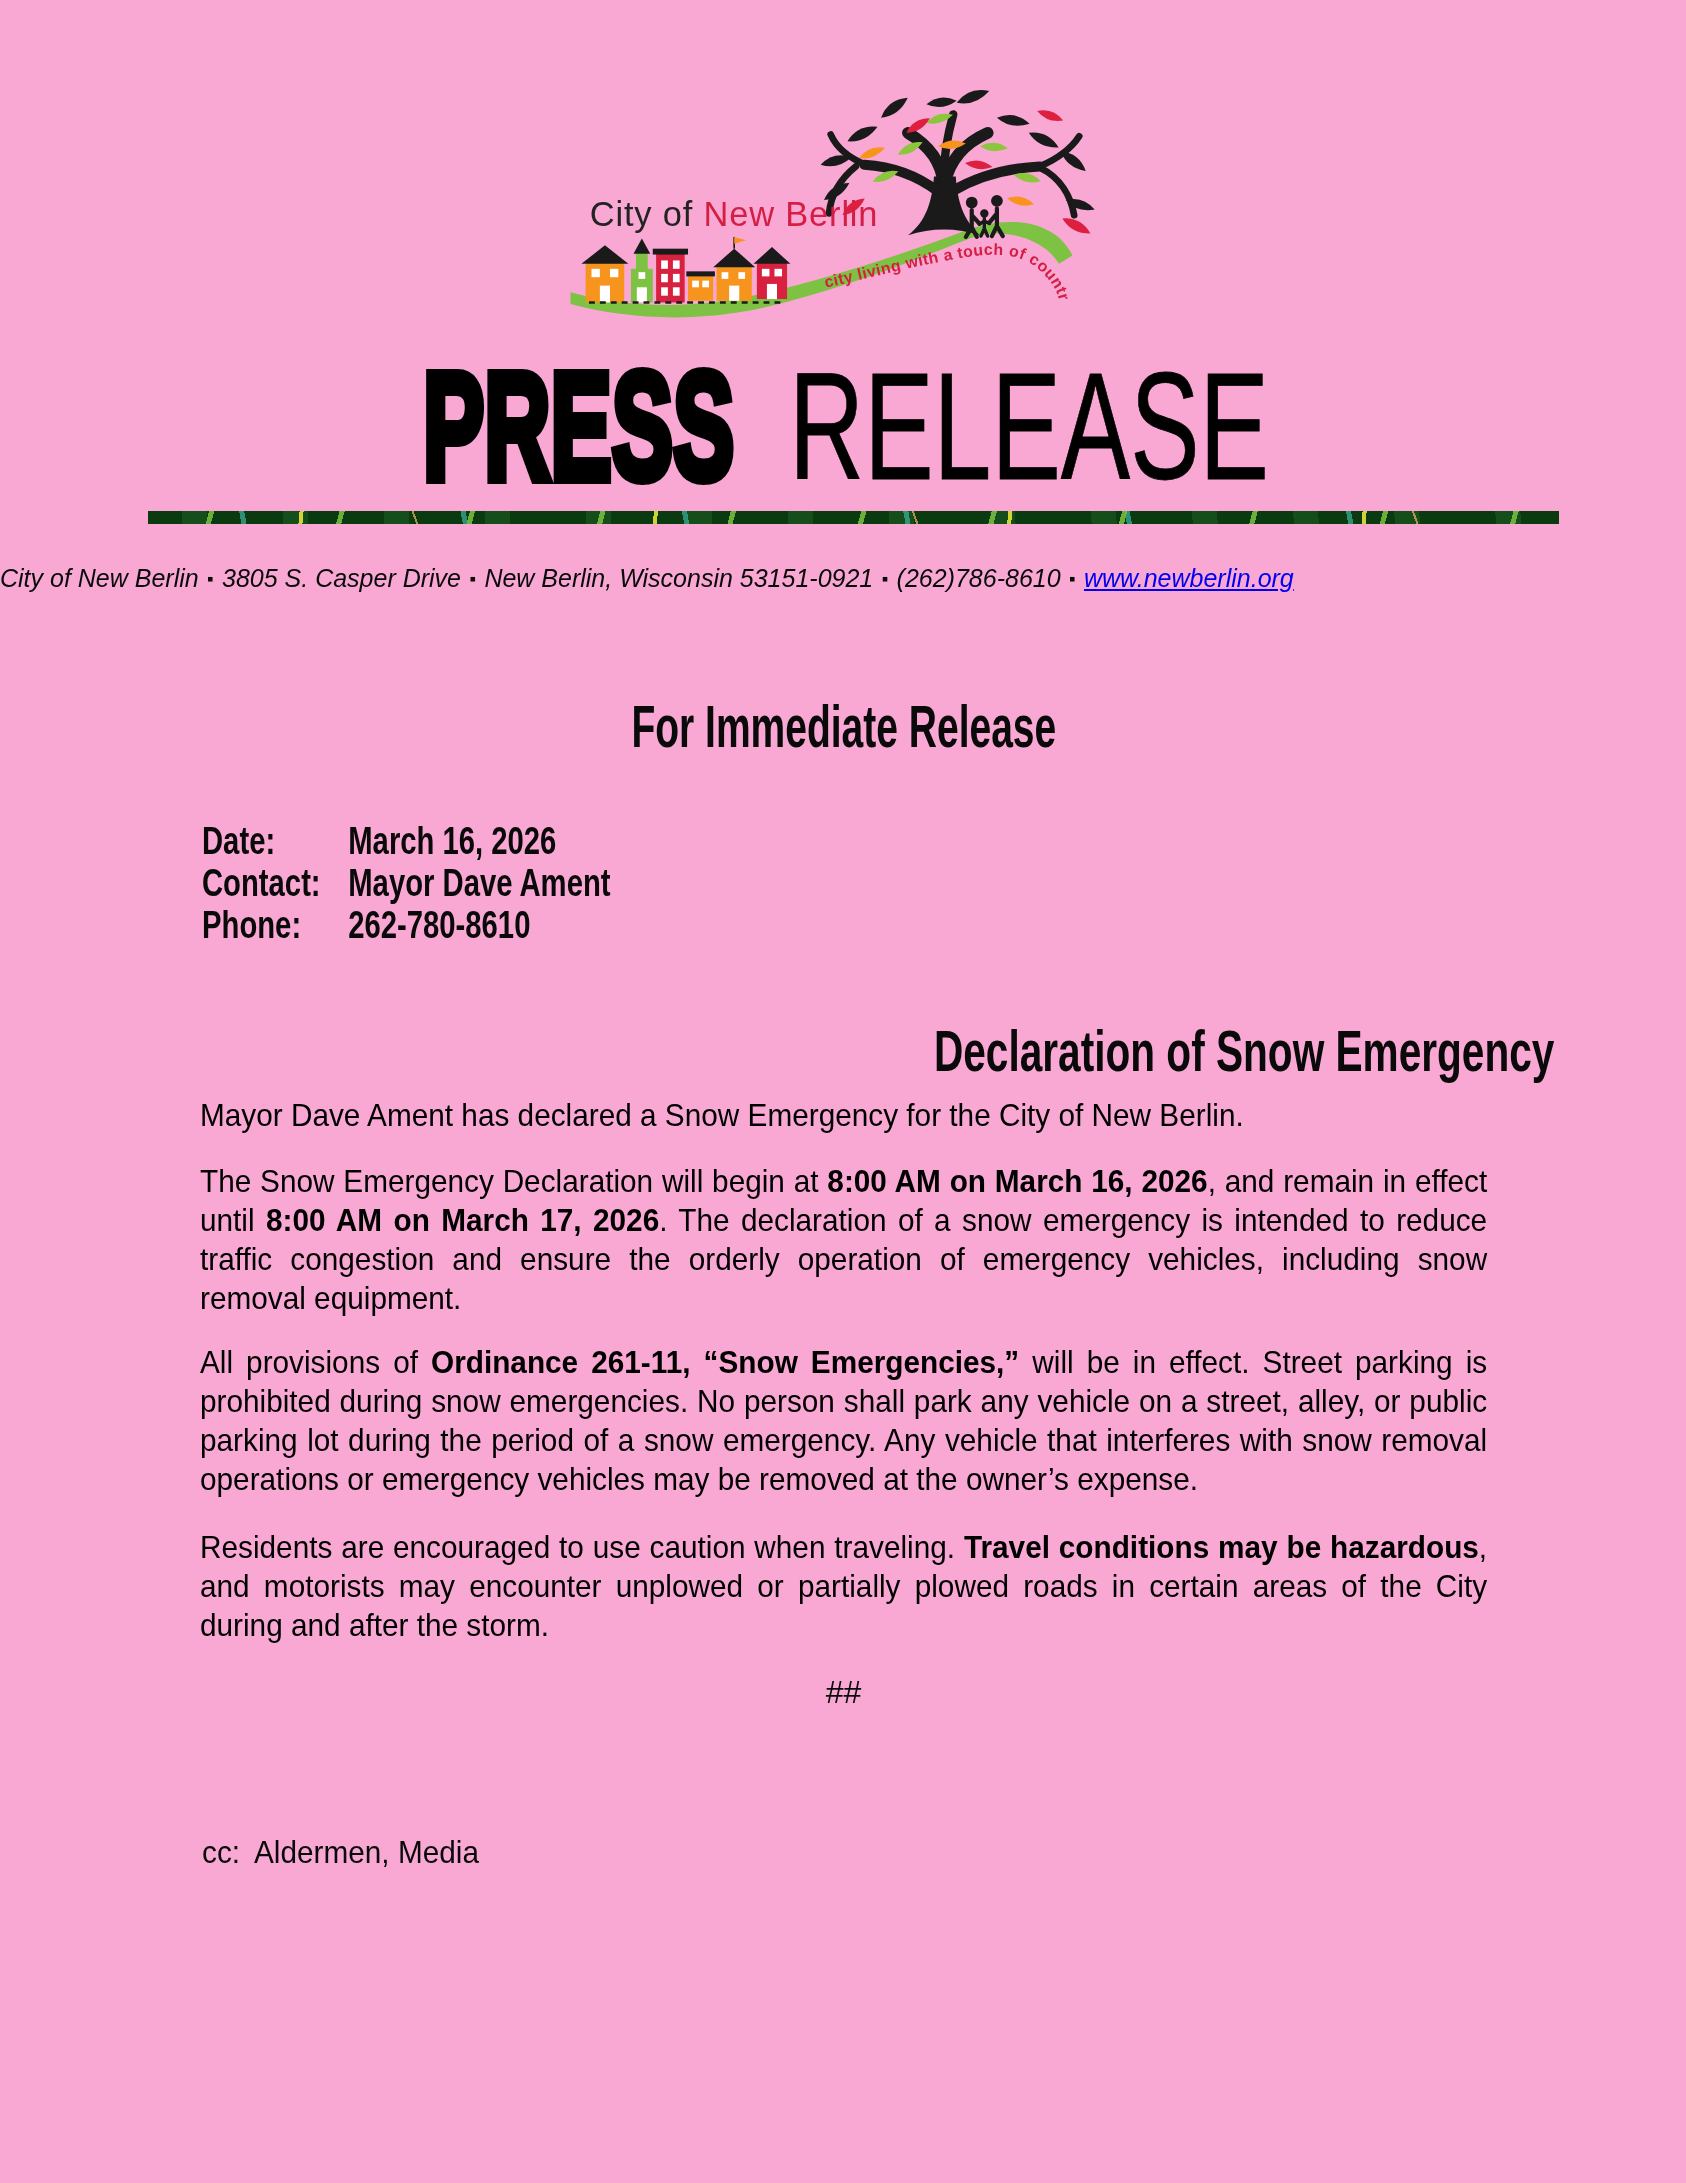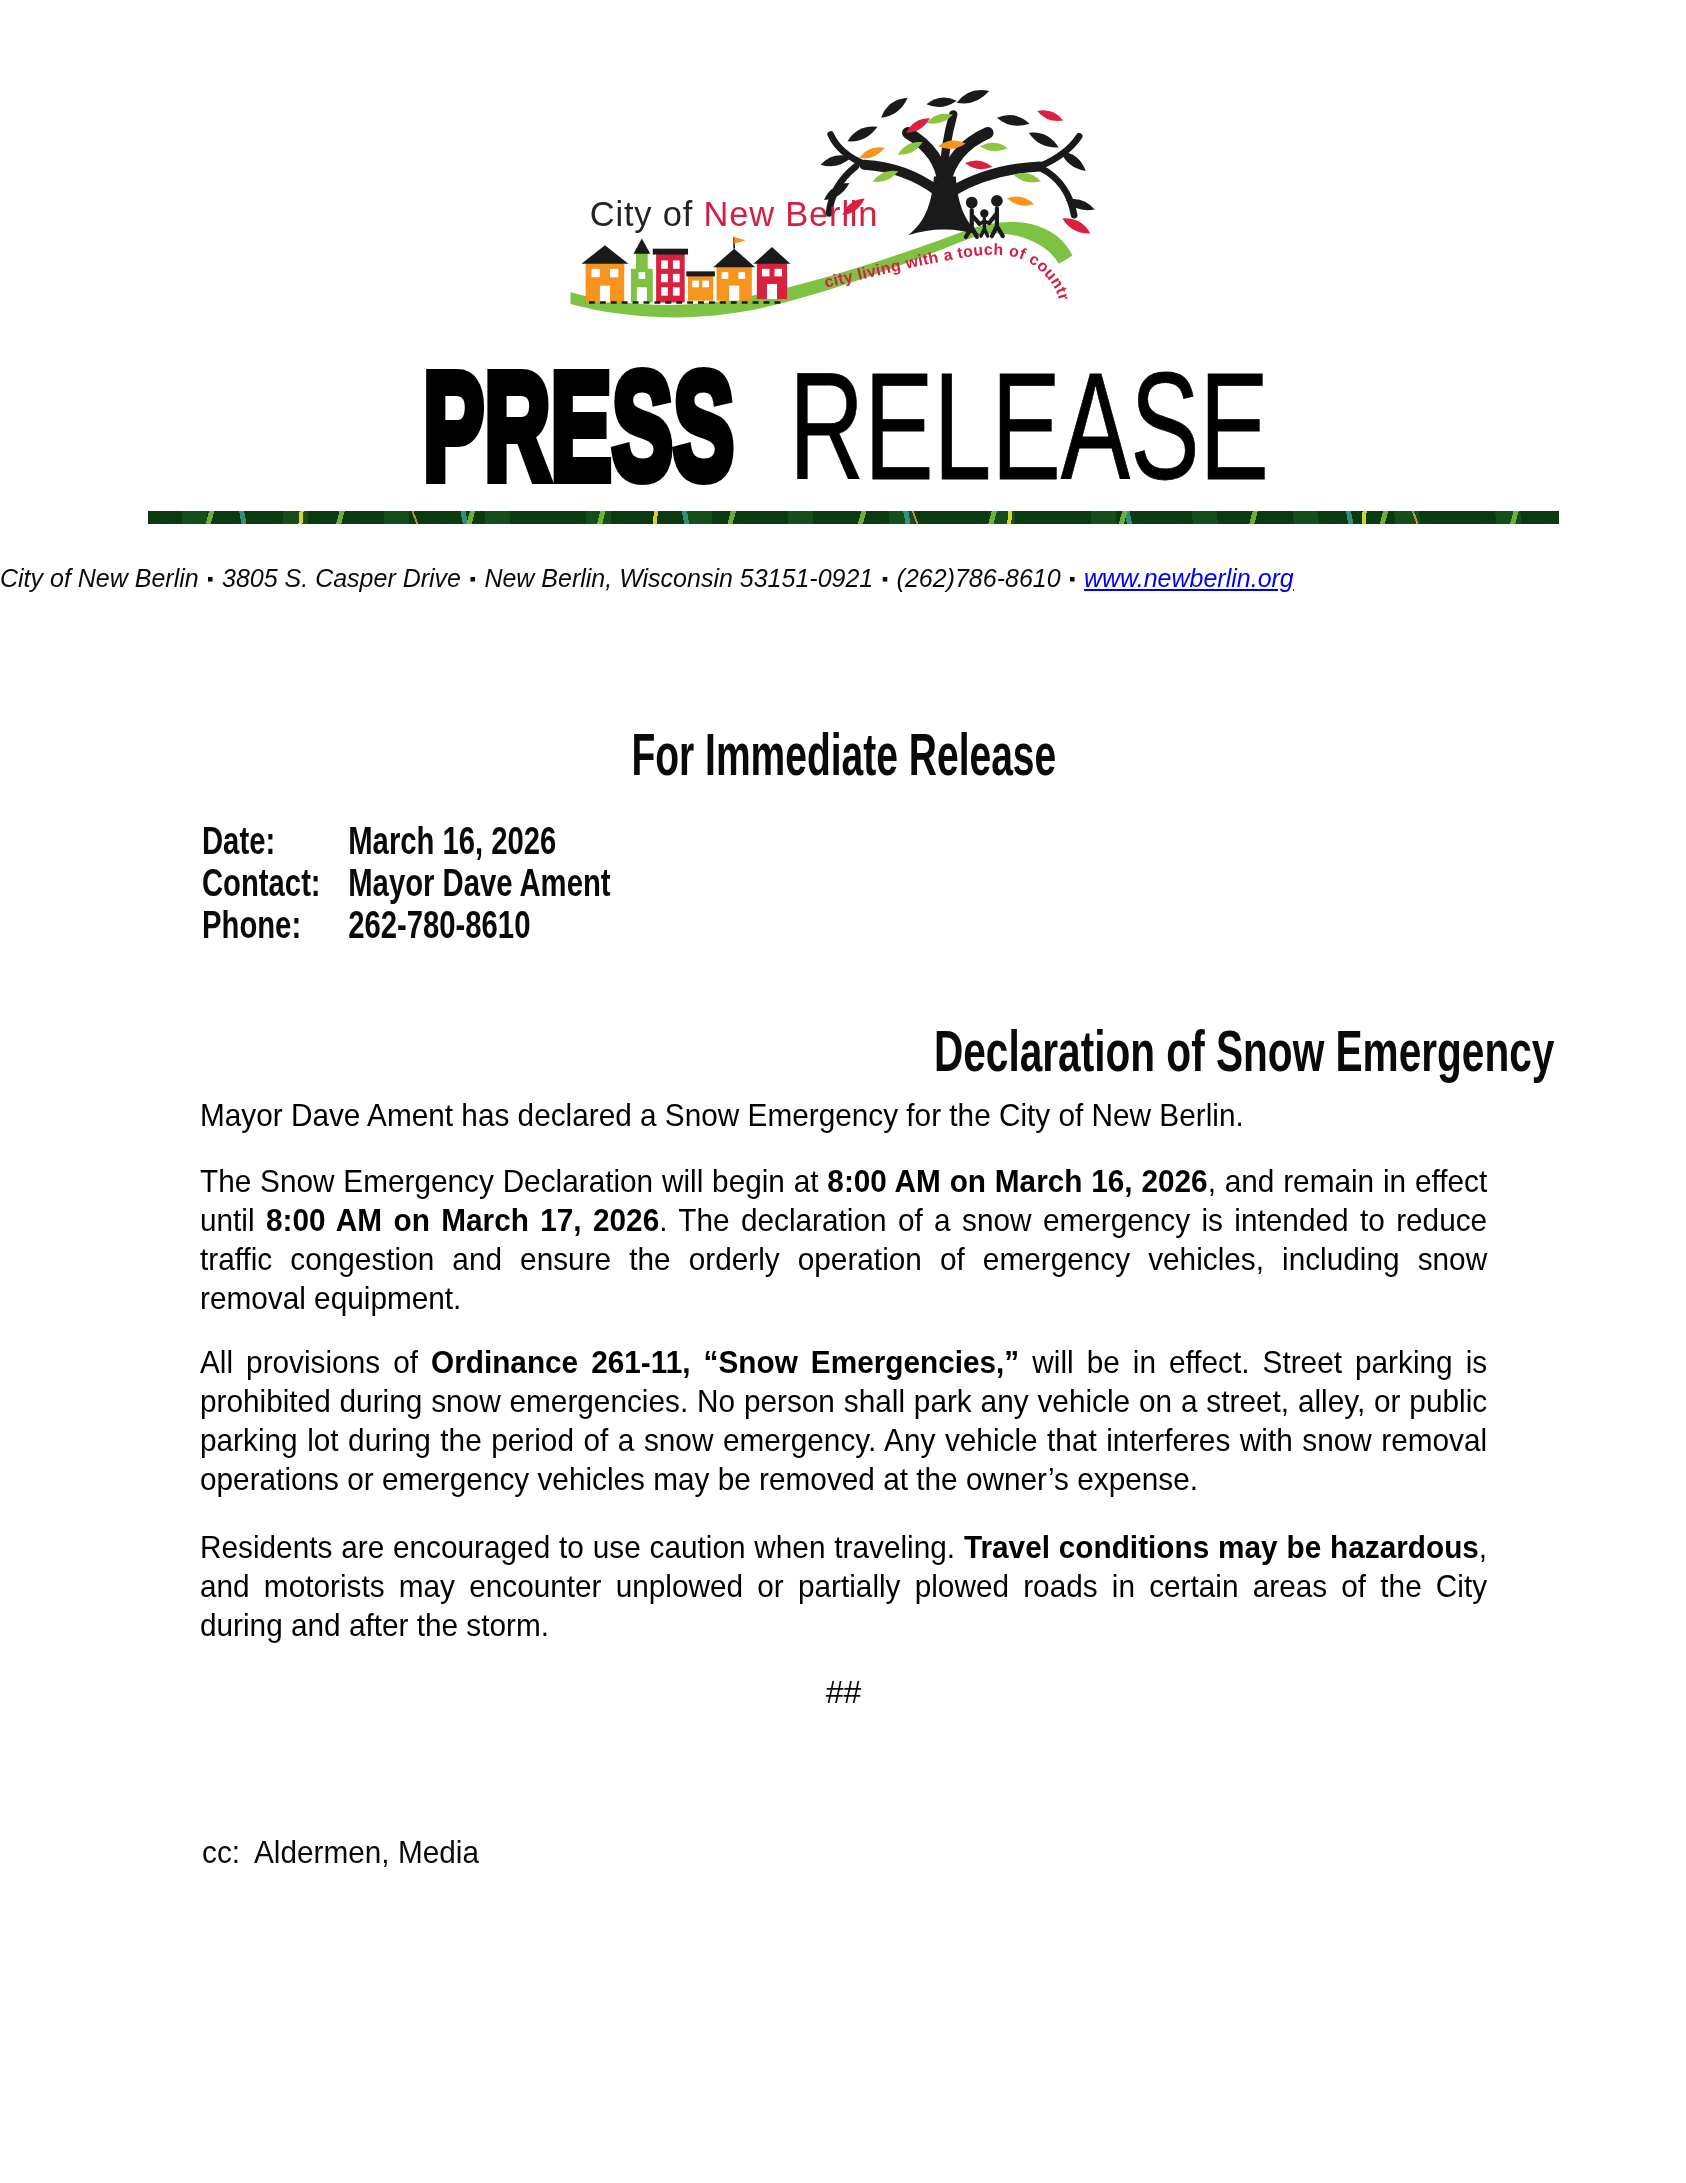--- a/index.html
+++ b/index.html
@@ -2,21 +2,21 @@
 <html style="font-size:13.4px"><head>
 <meta charset="utf-8">
 <title>PRESS RELEASE</title>
 <style>
   * { margin:0; padding:0; box-sizing:border-box; }
   html,body { background:#888; }
   .page {
     position:relative;
     width:1687px; height:2183px;
     margin:0 auto;
-    background:#ffffff;
+    background:#f9a8d4;
     font-family:"Liberation Sans", sans-serif;
     color:#0a0a0a;
     overflow:hidden;
   }
 
   
   .logo { position:absolute; left:547px; top:74px; width:554px; height:252px; }
 
   
   .mast-word { position:absolute; top:349px; line-height:1; color:#000;
@@ -39,21 +39,21 @@
   }
 
   
   .addr { position:absolute; left:0; top:564px; width:1687px; text-align:left;
           font-style:italic; font-size:25px; white-space:nowrap; }
   .addr .sep { display:inline-block; margin:0 8.4px; font-style:normal; font-size:18.5px;
                vertical-align:1.7px; }
   .addr a { color:#0000ee; text-decoration:underline; }
 
   
-  .fir { position:absolute; left:0; top:725px; width:1687px; text-align:center; }
+  .fir { position:absolute; left:0; top:697px; width:1687px; text-align:center; }
   .fir span { display:inline-block; font-size:60px; font-weight:bold; line-height:1;
               transform:scaleX(0.65); white-space:nowrap; }
 
   
   .info { position:absolute; left:202px; top:820px; font-size:39px; font-weight:bold;
           line-height:42px; transform:scaleX(0.75); transform-origin:0 0;
           white-space:nowrap; }
   .info .lbl { display:inline-block; width:195px; }
 
   

